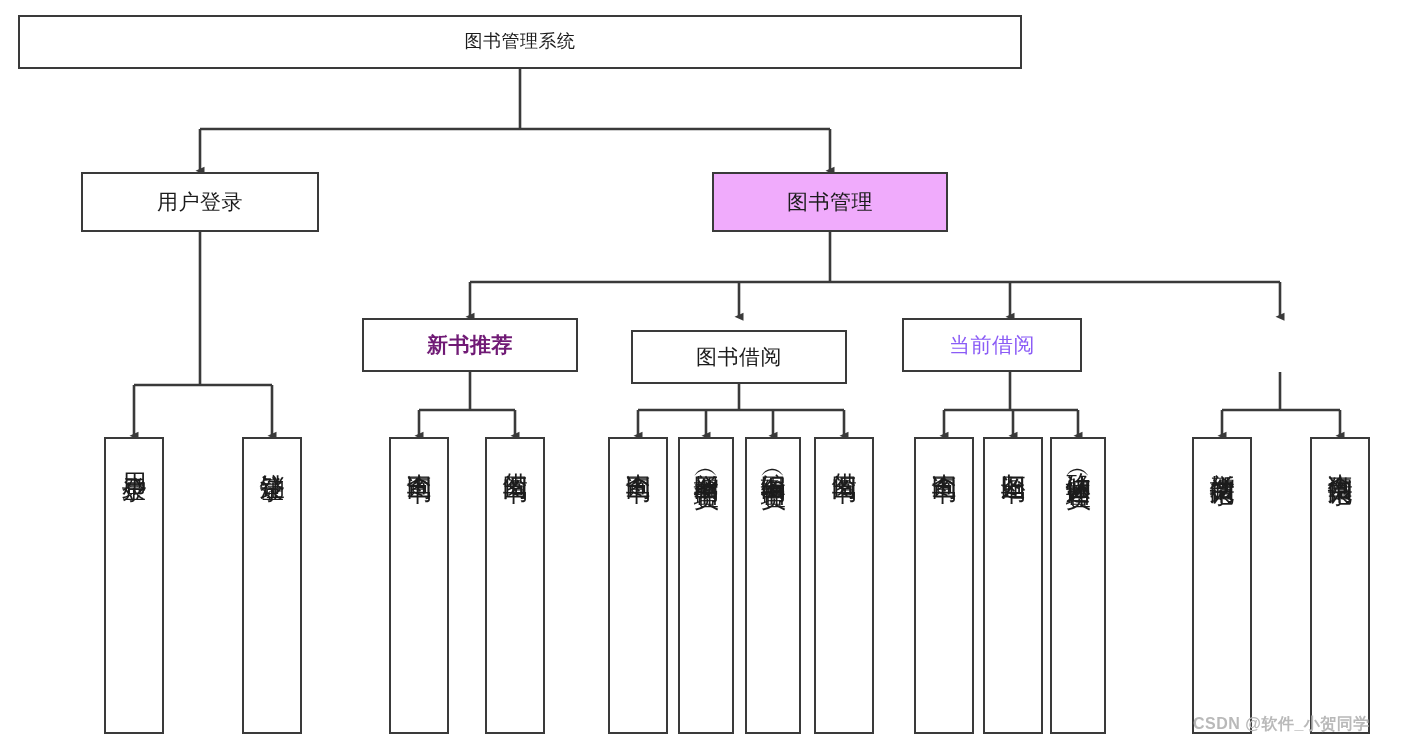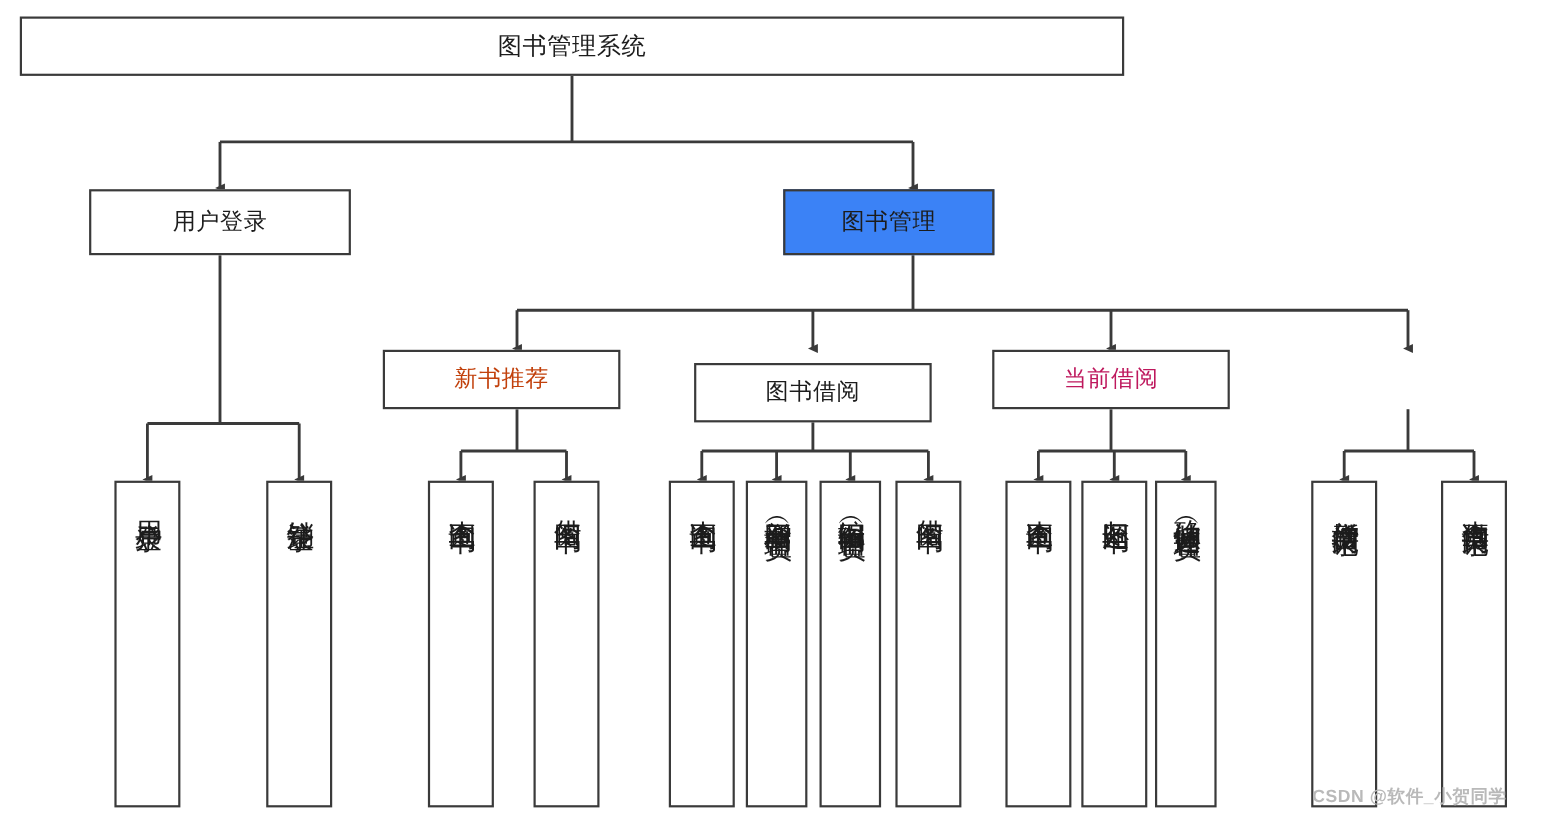--- a/index.html
+++ b/index.html
@@ -37,21 +37,21 @@
   }
   .node .label {
     line-height: 1.18;
     text-align: center;
     letter-spacing: 0.5px;
   }
   .node.horiz .label {
     font-size: 21px;
   }
   .node.root .label {
-    font-size: 22px;
+    font-size: 18px;
   }
   .node.vert {
     align-items: flex-start;
     padding-top: 14px;
   }
   .node.vert .label {
     writing-mode: vertical-rl;
     text-orientation: upright;
     font-size: 25px;
     letter-spacing: 2px;
@@ -114,31 +114,31 @@
       </g>
   </svg>
 
   <div class="node root" id="n-root" style="left: 18px; top: 15px; width: 1004px; height: 54px; border-color: rgb(58, 58, 58); background: rgb(255, 255, 255); color: rgb(28, 28, 28);">
     <span class="label">图书管理系统</span>
   </div>
 
   <div class="node horiz" id="n-user_login" style="left: 81px; top: 172px; width: 238px; height: 60px; border-color: rgb(58, 58, 58); background: rgb(255, 255, 255); color: rgb(28, 28, 28);">
     <span class="label">用户登录</span>
   </div>
-  <div class="node horiz" id="n-book_manage" style="left: 712px; top: 172px; width: 192px; height: 60px; border-color: rgb(58, 58, 58); background: #3b82f6; color: rgb(28, 28, 28);">
+  <div class="node horiz" id="n-book_manage" style="left: 712px; top: 172px; width: 236px; height: 60px; border-color: rgb(58, 58, 58); background: #f0abfc; color: rgb(28, 28, 28);">
     <span class="label">图书管理</span>
   </div>
 
-  <div class="node horiz" id="n-new_book_rec" style="left: 348px; top: 318px; width: 216px; height: 54px; border-color: rgb(58, 58, 58); background: rgb(255, 255, 255); color: #c2410c;">
+  <div class="node horiz" id="n-new_book_rec" style="left: 362px; top: 318px; width: 216px; height: 54px; border-color: rgb(58, 58, 58); background: rgb(255, 255, 255); color: #701a75; font-weight: bold;">
     <span class="label">新书推荐</span>
   </div>
   <div class="node horiz" id="n-book_borrow" style="left: 631px; top: 318px; width: 216px; height: 54px; border-color: rgb(58, 58, 58); background: rgb(255, 255, 255); color: rgb(28, 28, 28); margin-top: 12px;">
     <span class="label">图书借阅</span>
   </div>
-  <div class="node horiz" id="n-current_borrow" style="left: 902px; top: 318px; width: 216px; height: 54px; border-color: rgb(58, 58, 58); background: rgb(255, 255, 255); color: #be185d;">
+  <div class="node horiz" id="n-current_borrow" style="left: 902px; top: 318px; width: 180px; height: 54px; border-color: rgb(58, 58, 58); background: rgb(255, 255, 255); color: #8b5cf6;">
     <span class="label">当前借阅</span>
   </div>
 
   <div class="node vert" id="n-leaf_user_login" style="left: 104px; top: 437px; width: 60px; height: 297px; border-color: rgb(58, 58, 58); background: rgb(255, 255, 255); color: rgb(28, 28, 28);">
     <span class="label">用户登录</span>
   </div>
   <div class="node vert" id="n-leaf_logout" style="left: 242px; top: 437px; width: 60px; height: 297px; border-color: rgb(58, 58, 58); background: rgb(255, 255, 255); color: rgb(28, 28, 28);">
     <span class="label">注销登录</span>
   </div>
   <div class="node vert" id="n-leaf_query_book_1" style="left: 389px; top: 437px; width: 60px; height: 297px; border-color: rgb(58, 58, 58); background: rgb(255, 255, 255); color: rgb(28, 28, 28);">

